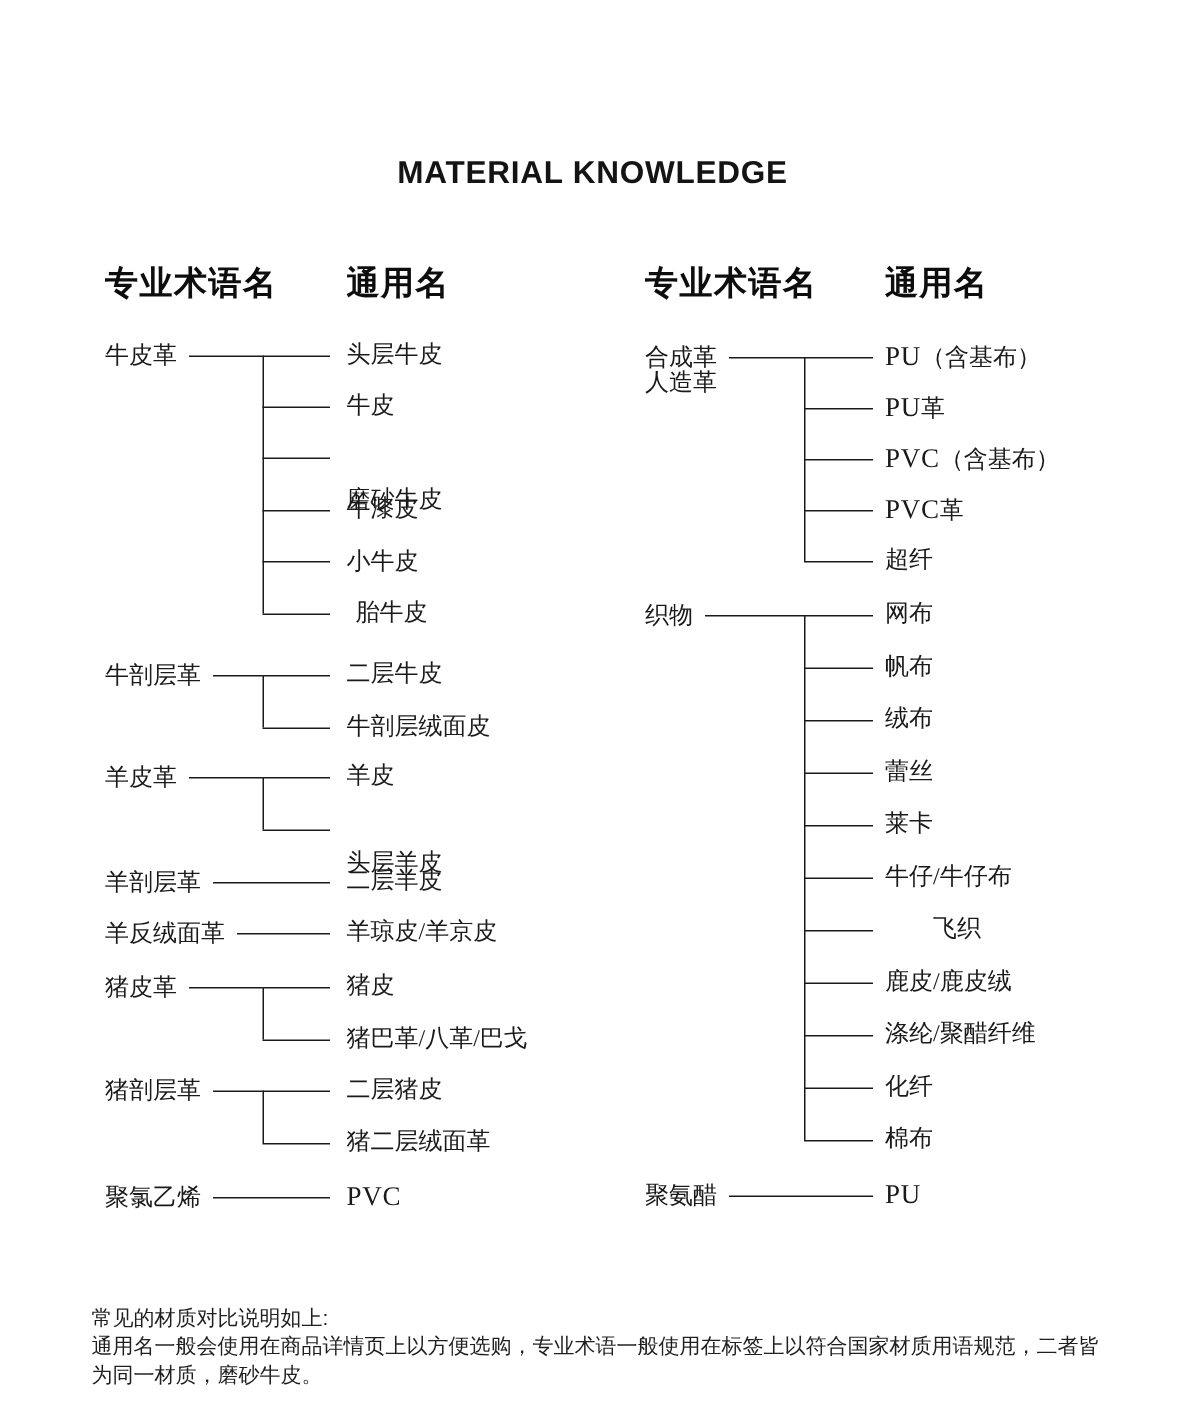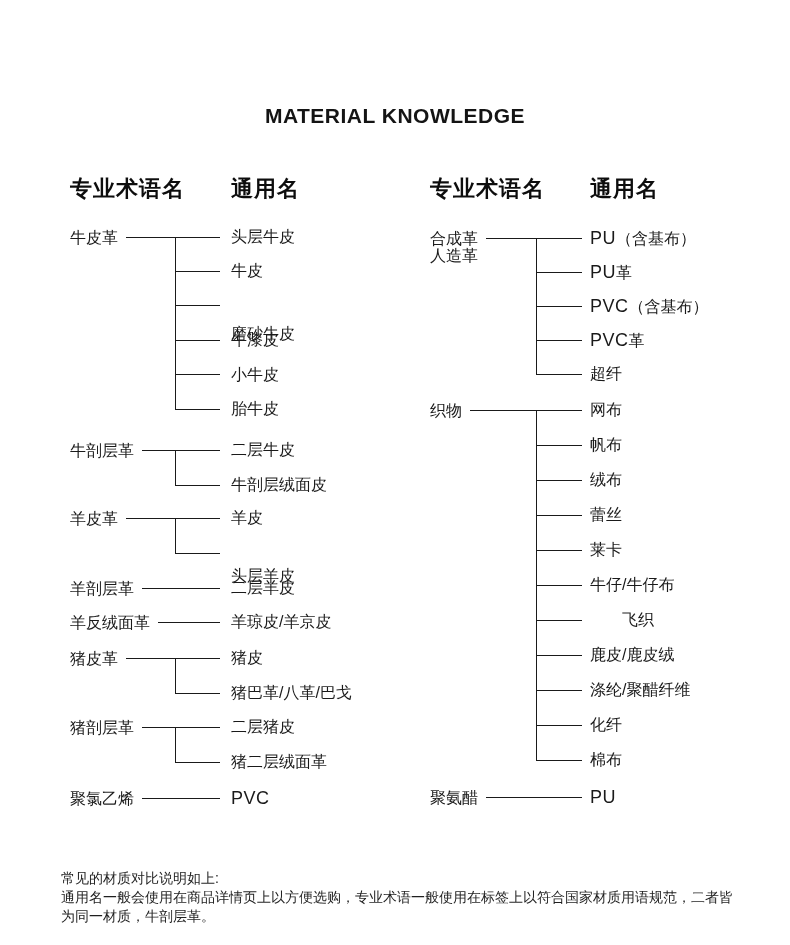--- a/index.html
+++ b/index.html
@@ -8,21 +8,21 @@
 
   .title{position:absolute;top:38px;left:0;width:790px;text-align:center;
          font-size:45px;font-weight:800;letter-spacing:2px;line-height:1.05;color:#0d0d0d;}
   .subtitle{position:absolute;top:104px;left:0;width:790px;text-align:center;
          font-size:21px;font-weight:600;letter-spacing:0.5px;color:#141414;}
 
   .hdr{position:absolute;top:189px;transform:translateY(-50%);
        font-size:22px;font-weight:700;letter-spacing:1px;color:#0d0d0d;white-space:nowrap;}
   .c0t{left:70px;} .c0c{left:231px;} .c1t{left:430px;} .c1c{left:590px;}
 
-  #diagram{position:absolute;left:0;top:0;width:790px;height:824px;}
+  #diagram{position:absolute;left:0;top:0;width:790px;height:824px;font-family:Liberation Serif, serif;}
   .term{position:absolute;font-size:16px;font-weight:500;line-height:17px;
         white-space:pre-line;color:#1a1a1a;}
   .common{position:absolute;transform:translateY(-50%);font-size:16px;font-weight:500;
         line-height:22px;white-space:nowrap;color:#1a1a1a;}
   .common .lat{font-size:18px;letter-spacing:0.5px;text-align:right;}
   .hline{position:absolute;height:1px;background:#1a1a1a;}
   .vline{position:absolute;width:1px;background:#1a1a1a;}
 
   .footer{position:absolute;left:61px;top:869px;width:684px;font-size:14px;
         line-height:19px;color:#1f1f1f;}
@@ -48,21 +48,21 @@
       <div class="common" style="left: 231px; top: 237px;">头层牛皮</div>
       <div class="hline" style="left: 175px; top: 270.9px; width: 45px;"></div>
       <div class="common" style="left: 231px; top: 271.4px;">牛皮</div>
       <div class="hline" style="left: 175px; top: 305.3px; width: 45px;"></div>
       <div class="common" style="left: 231px; top: 305.8px; margin-top: 28px;">磨砂牛皮</div>
       <div class="hline" style="left: 175px; top: 339.7px; width: 45px;"></div>
       <div class="common" style="left: 231px; top: 340.2px;">牛漆皮</div>
       <div class="hline" style="left: 175px; top: 374.1px; width: 45px;"></div>
       <div class="common" style="left: 231px; top: 374.6px;">小牛皮</div>
       <div class="hline" style="left: 175px; top: 408.5px; width: 45px;"></div>
-      <div class="common" style="left: 231px; top: 409px;">胎牛皮</div>
+      <div class="common" style="left: 237px; top: 409px;">胎牛皮</div>
       <div class="term" style="left: 70px; top: 441.5px;">牛剖层革</div>
       <div class="hline" style="left: 142px; top: 449.5px; width: 33px;"></div>
       <div class="vline" style="left: 175px; top: 450px; height: 35px;"></div>
       <div class="hline" style="left: 175px; top: 449.5px; width: 45px;"></div>
       <div class="common" style="left: 231px; top: 450px;">二层牛皮</div>
       <div class="hline" style="left: 175px; top: 484.5px; width: 45px;"></div>
       <div class="common" style="left: 231px; top: 485px;">牛剖层绒面皮</div>
       <div class="term" style="left: 70px; top: 509.5px;">羊皮革</div>
       <div class="hline" style="left: 126px; top: 517.5px; width: 49px;"></div>
       <div class="vline" style="left: 175px; top: 518px; height: 35px;"></div>
@@ -132,15 +132,15 @@
       <div class="common" style="left: 590px; top: 725px;">化纤</div>
       <div class="hline" style="left: 536px; top: 759.5px; width: 46px;"></div>
       <div class="common" style="left: 590px; top: 760px;">棉布</div>
       <div class="term" style="left: 430px; top: 788.5px;">聚氨醋</div>
       <div class="hline" style="left: 486px; top: 796.5px; width: 96px;"></div>
       <div class="common" style="left: 590px; top: 797px;"><span class="lat">PU</span></div>
     </div>
 
   <div class="footer">
     <div class="footer-heading">常见的材质对比说明如上:</div>
-    <div class="footer-body">通用名一般会使用在商品详情页上以方便选购，专业术语一般使用在标签上以符合国家材质用语规范，二者皆为同一材质，牛剖层革。</div>
+    <div class="footer-body">通用名一般会使用在商品详情页上以方便选购，专业术语一般使用在标签上以符合国家材质用语规范，二者皆为同一材质，磨砂牛皮。</div>
   </div>
 </div>
 
 </body></html>

